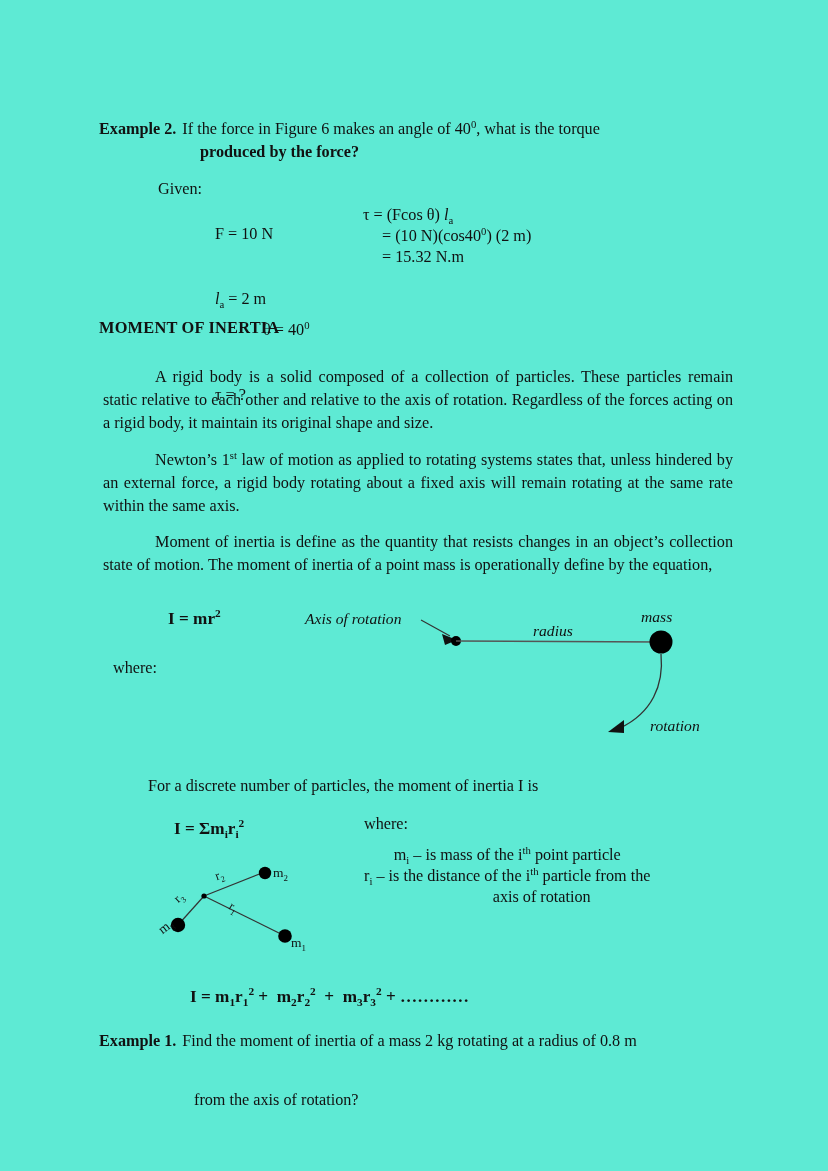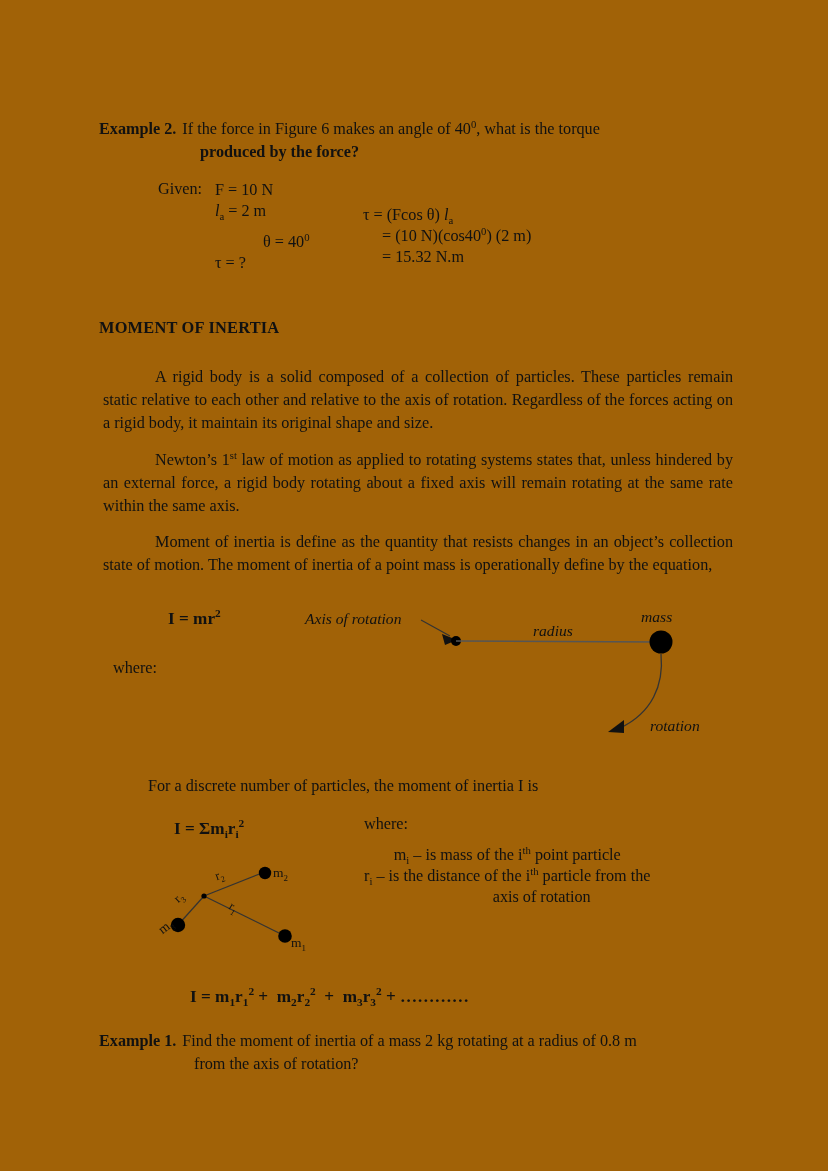--- a/index.html
+++ b/index.html
@@ -13,21 +13,21 @@
     position: relative;
     font-family: "Liberation Serif", "DejaVu Serif", serif;
     color: #111111;
     overflow: hidden;
   }
   .page {
     position: absolute;
     left: 0; top: 0;
     width: 828px;
     height: 1171px;
-    background: #a16207;
+    background: #5eead4;
   }
   .body-col {
     position: absolute;
     left: 99px;
     width: 630px;
   }
 
   
   .para {
     font-size: 16.2px;
@@ -74,21 +74,21 @@
     position: absolute;
     left: 59px;
     top: 0px;
   }
   .given-col {
     position: absolute;
     left: 116px;
     top: 0px;
     line-height: 1.30;
   }
-  .given-col .g-row { white-space: nowrap; }
+  .given-col .g-row { white-space: nowrap; margin-top: 44px; }
   .given-col .g-row.sp { margin-top: 10px; margin-left: 48px; }
   .solve-col {
     position: absolute;
     left: 264px;
     top: 25px;
     line-height: 1.30;
     white-space: nowrap;
   }
   .solve-col .s-row.ind { padding-left: 19px; }
 
@@ -224,20 +224,21 @@
   }
   #example1 .ex-text {
     font-size: 16.2px;
     line-height: 1.42;
     text-align: justify;
   }
   #example1 .ex-line2 {
     margin-left: 95px;
     font-size: 16.2px;
     line-height: 1.42;
+    margin-top: 36px;
   }
 </style>
 </head>
 <body>
 
 <div class="page">
 
   <div class="body-col" id="example2">
     <div class="ex-text">
       <span class="ex-label">Example 2.</span>

